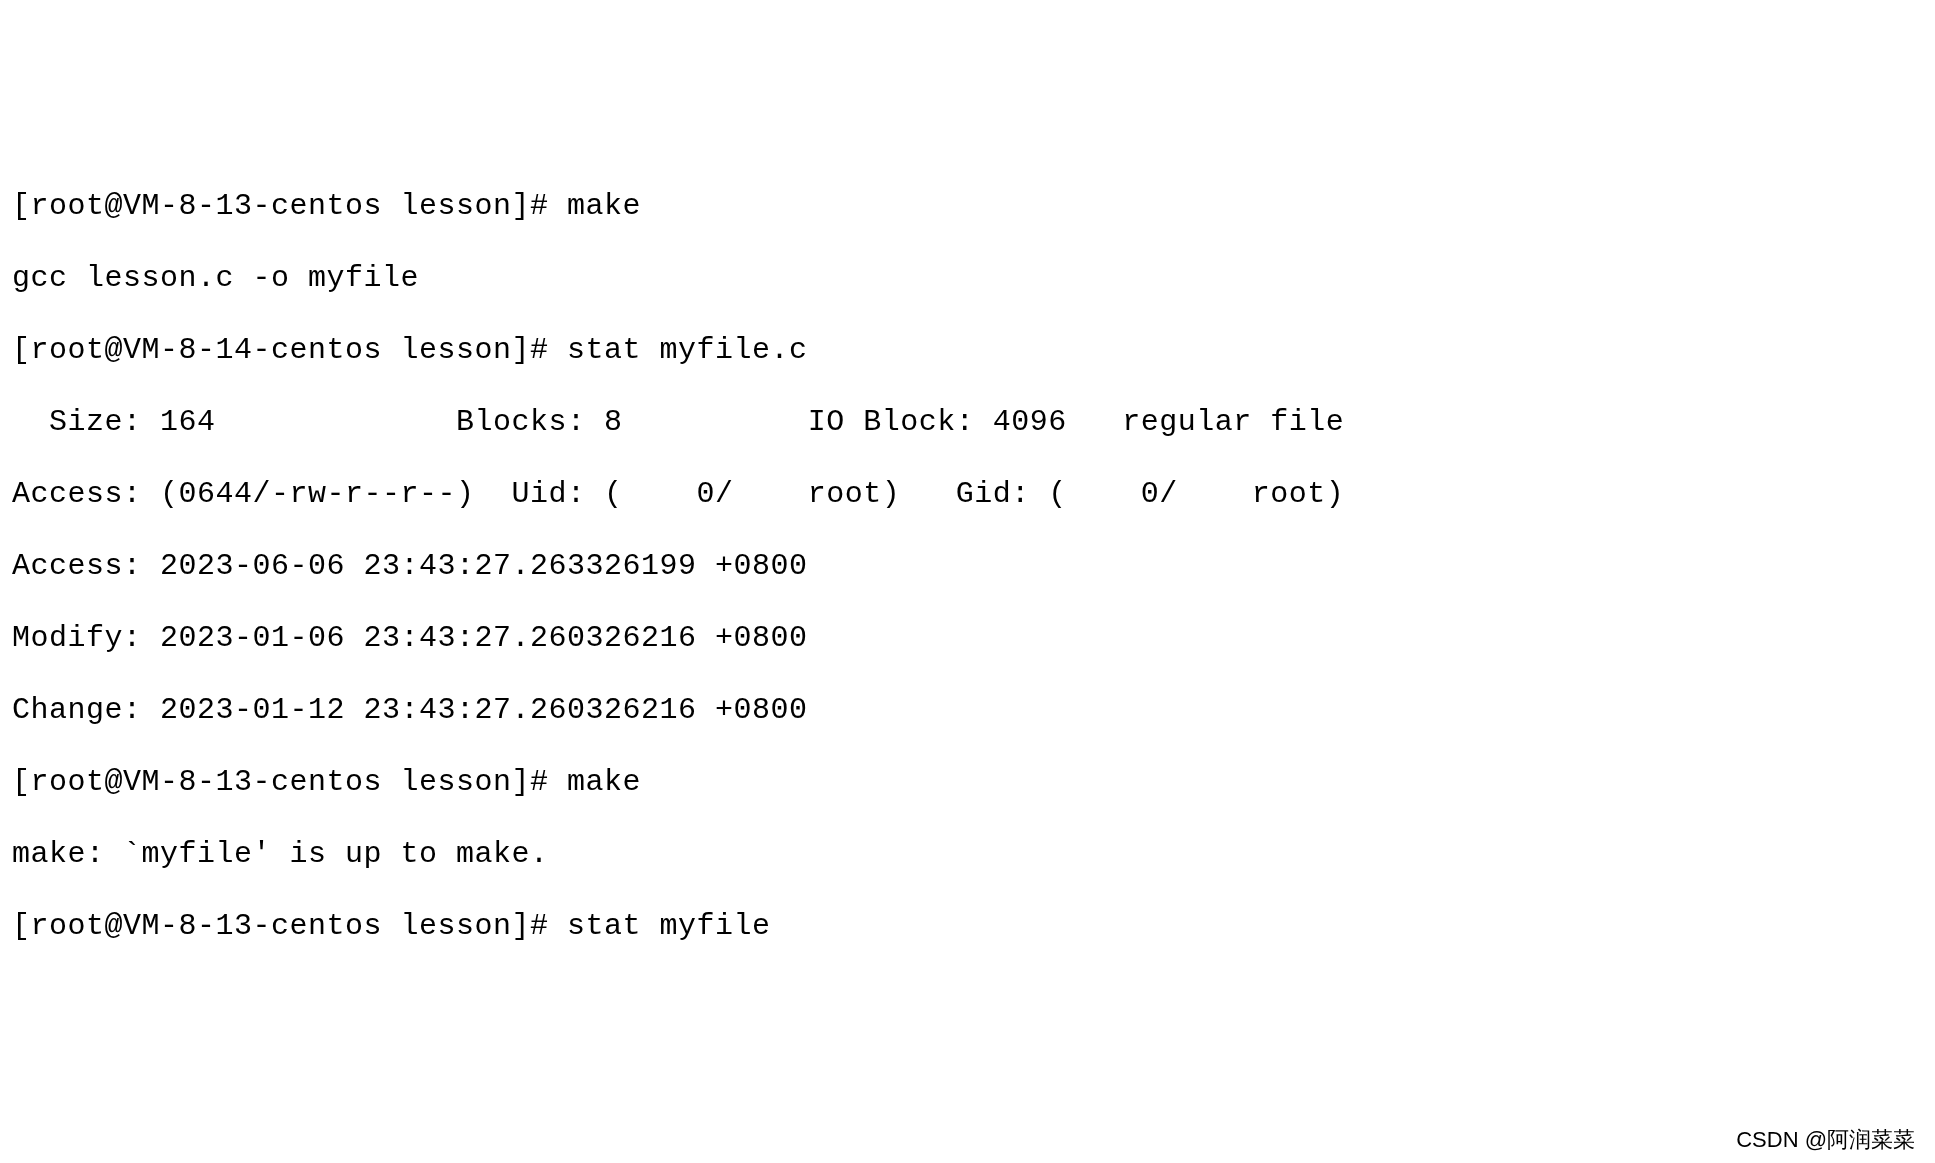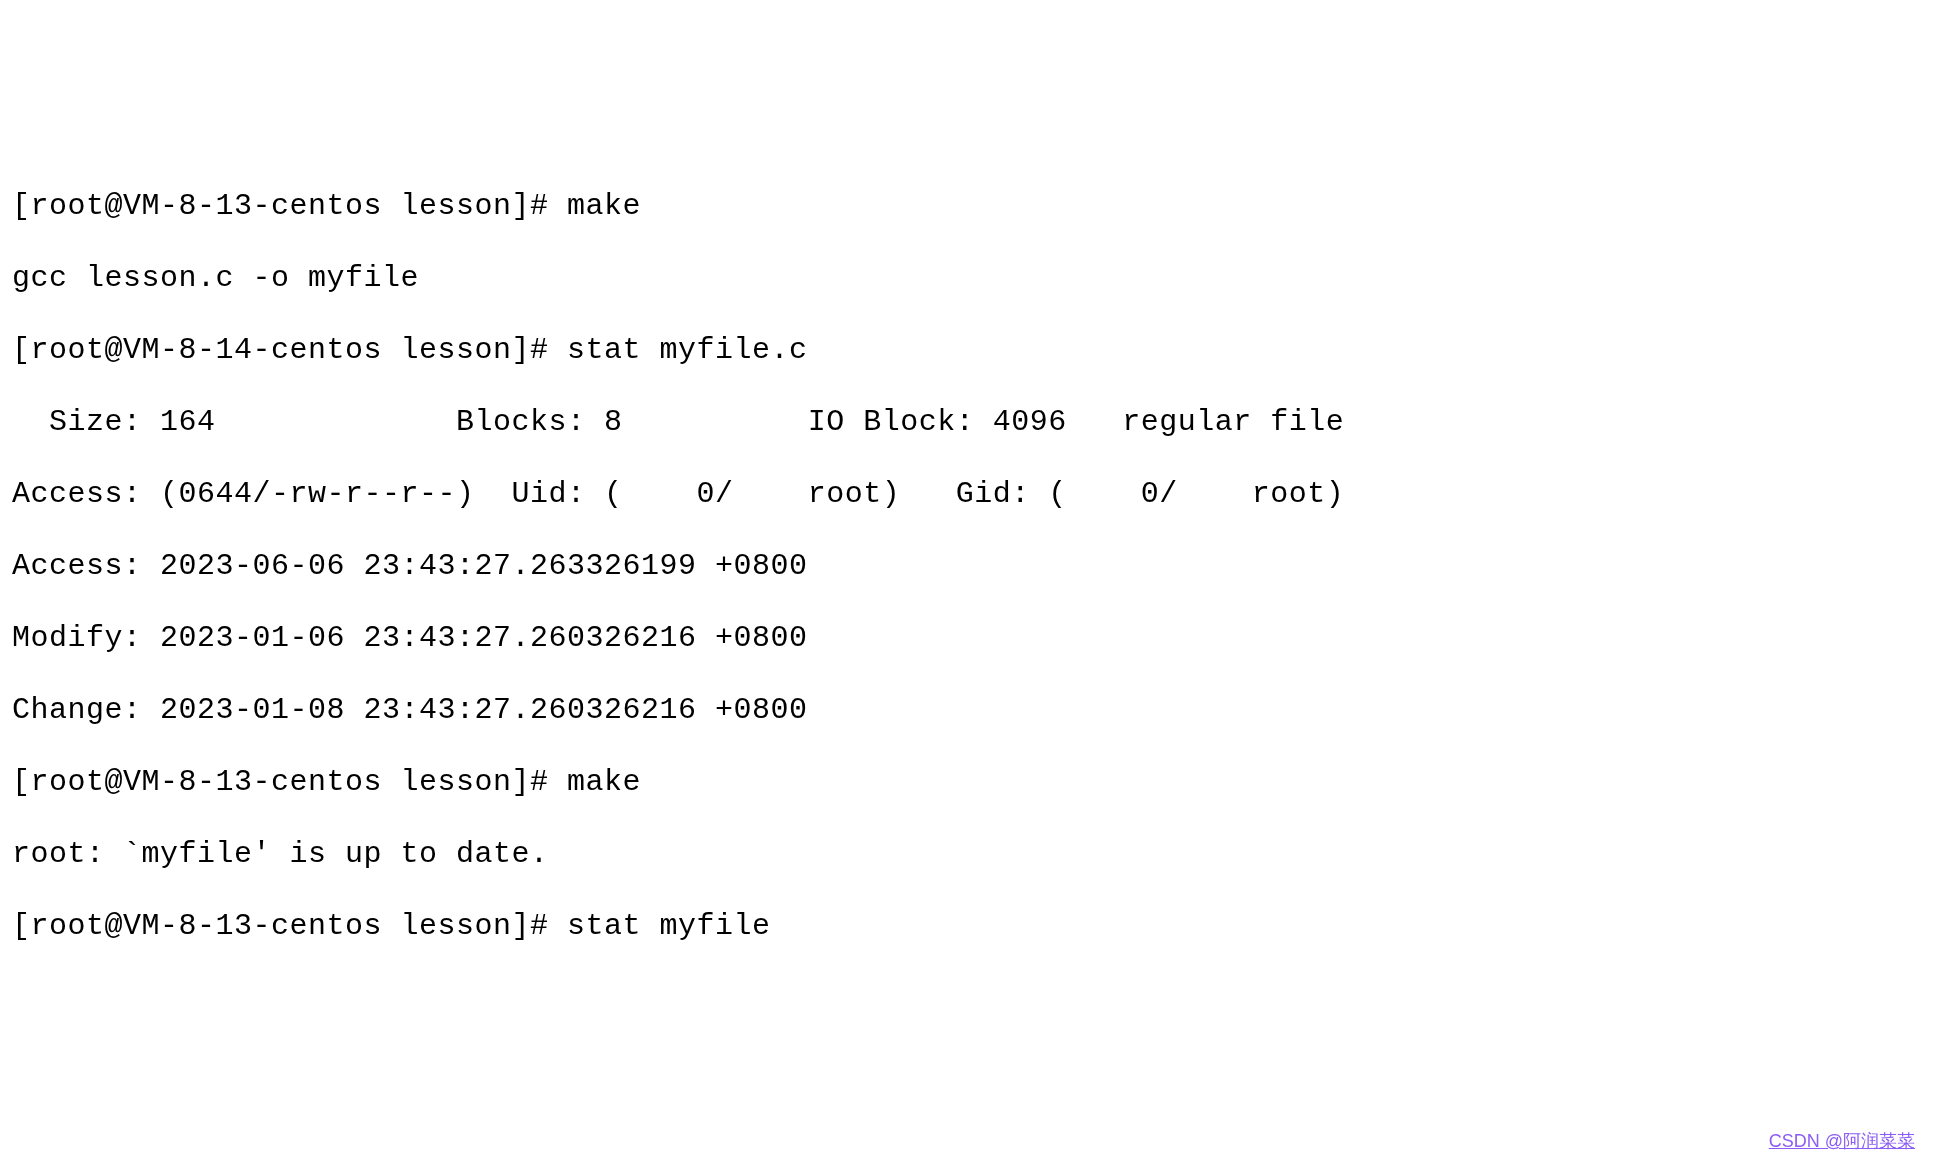--- a/index.html
+++ b/index.html
@@ -17,43 +17,42 @@
       white-space: pre;
       letter-spacing: 0.5px;
     }
     .terminal {
       font-family: "Courier New", Consolas, monospace;
     }
     .watermark {
       position: fixed;
       bottom: 10px;
       right: 20px;
-      color: #8b5cf6;
+      color: #000000;
       font-family: Arial, sans-serif;
-      font-size: 18px;
+      font-size: 22px;
       letter-spacing: 0;
-      text-decoration: underline;
     }
   </style>
 </head>
 <body>
 
 
 
 <div class="terminal">
 <div>[root@VM-8-13-centos lesson]# make</div>
 <div>gcc lesson.c -o myfile</div>
 <div>[root@VM-8-14-centos lesson]# stat myfile.c</div>
 <div>  Size: 164             Blocks: 8          IO Block: 4096   regular file</div>
 <div>Access: (0644/-rw-r--r--)  Uid: (    0/    root)   Gid: (    0/    root)</div>
 <div>Access: 2023-06-06 23:43:27.263326199 +0800</div>
 <div>Modify: 2023-01-06 23:43:27.260326216 +0800</div>
-<div>Change: 2023-01-08 23:43:27.260326216 +0800</div>
+<div>Change: 2023-01-12 23:43:27.260326216 +0800</div>
 <div>[root@VM-8-13-centos lesson]# make</div>
-<div>root: `myfile' is up to date.</div>
+<div>make: `myfile' is up to make.</div>
 <div>[root@VM-8-13-centos lesson]# stat myfile</div>
 
 
 
 
 
 
 
 
 

